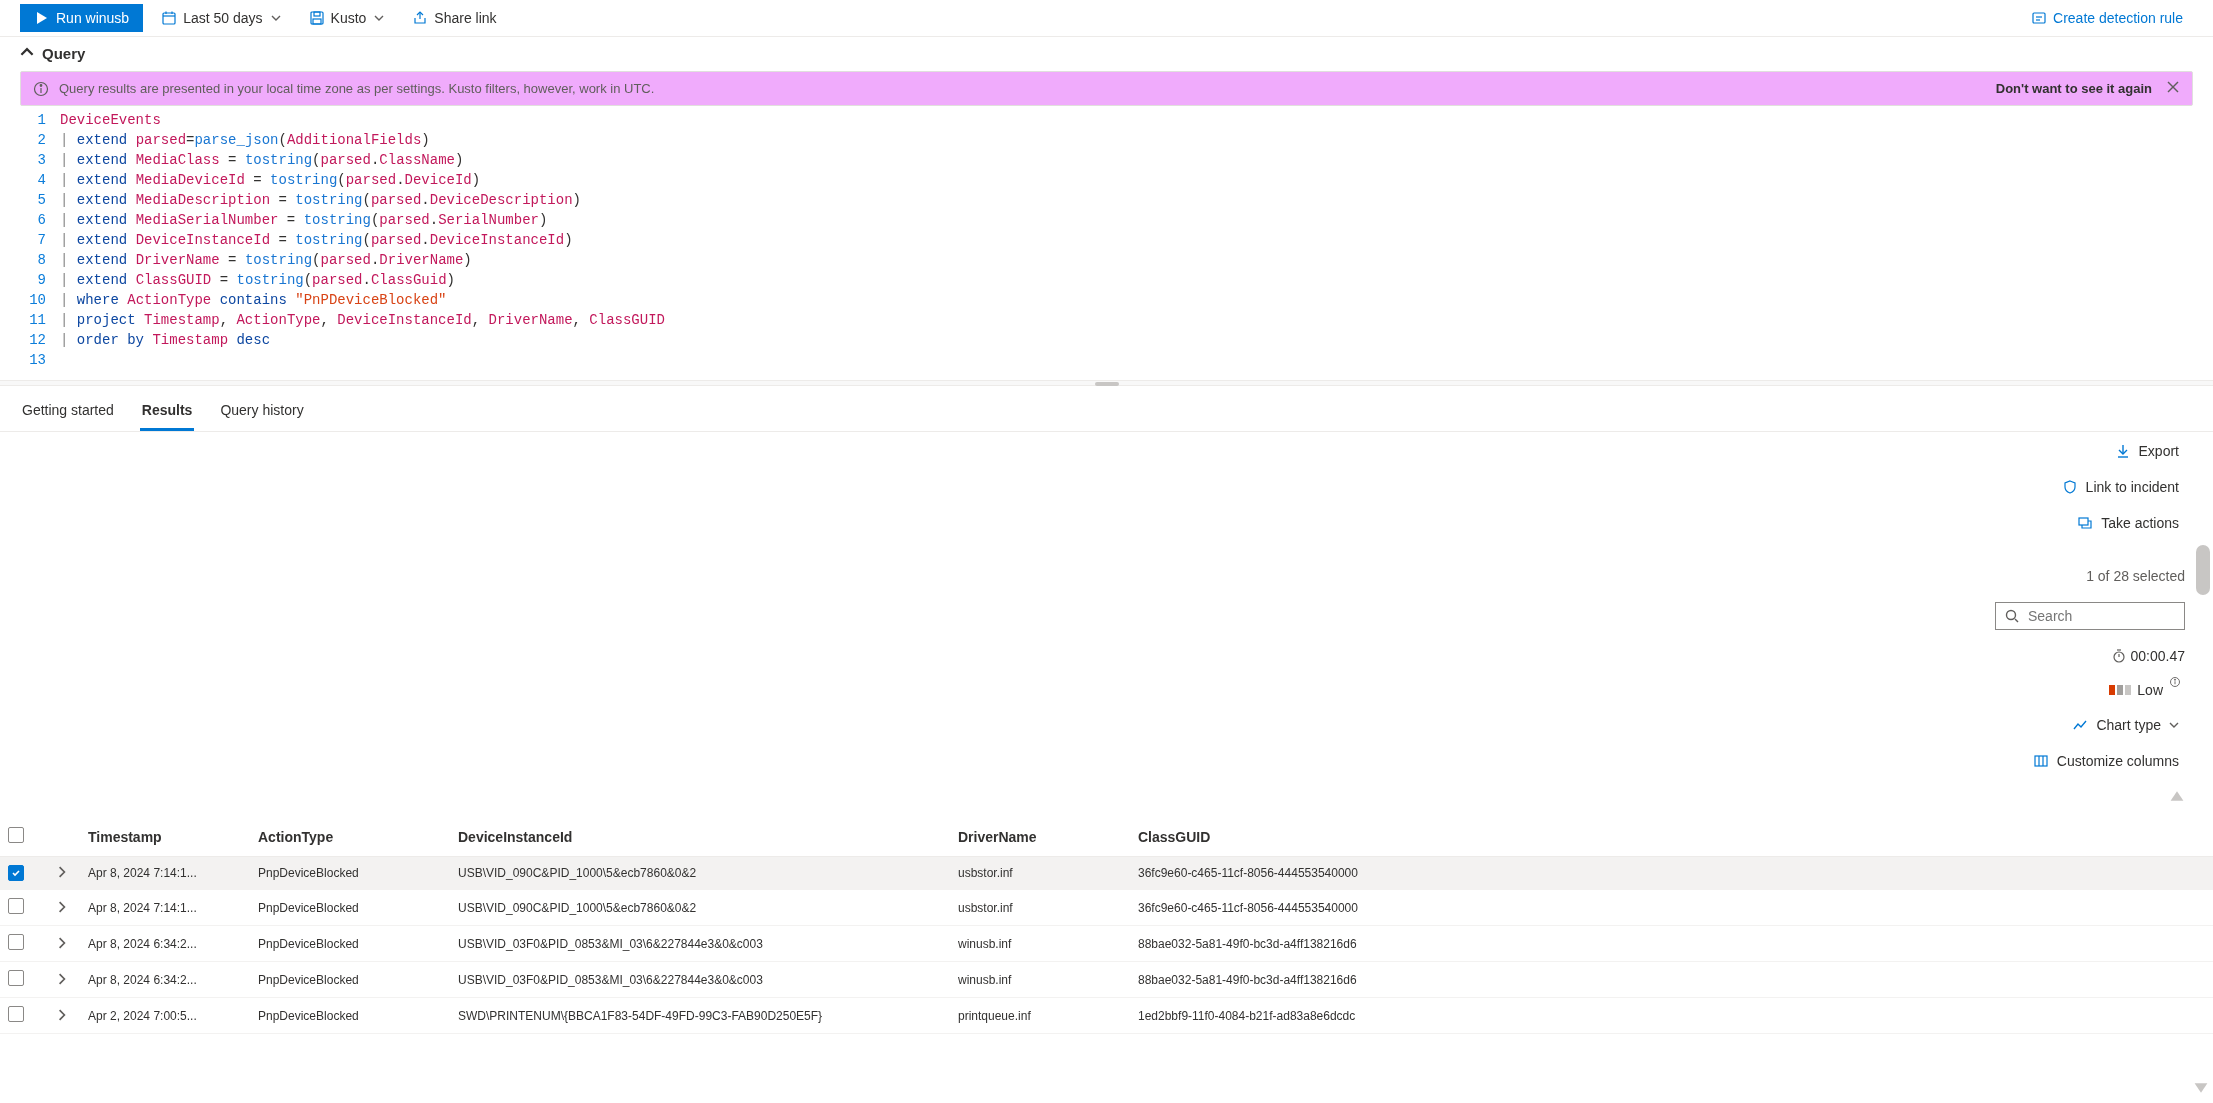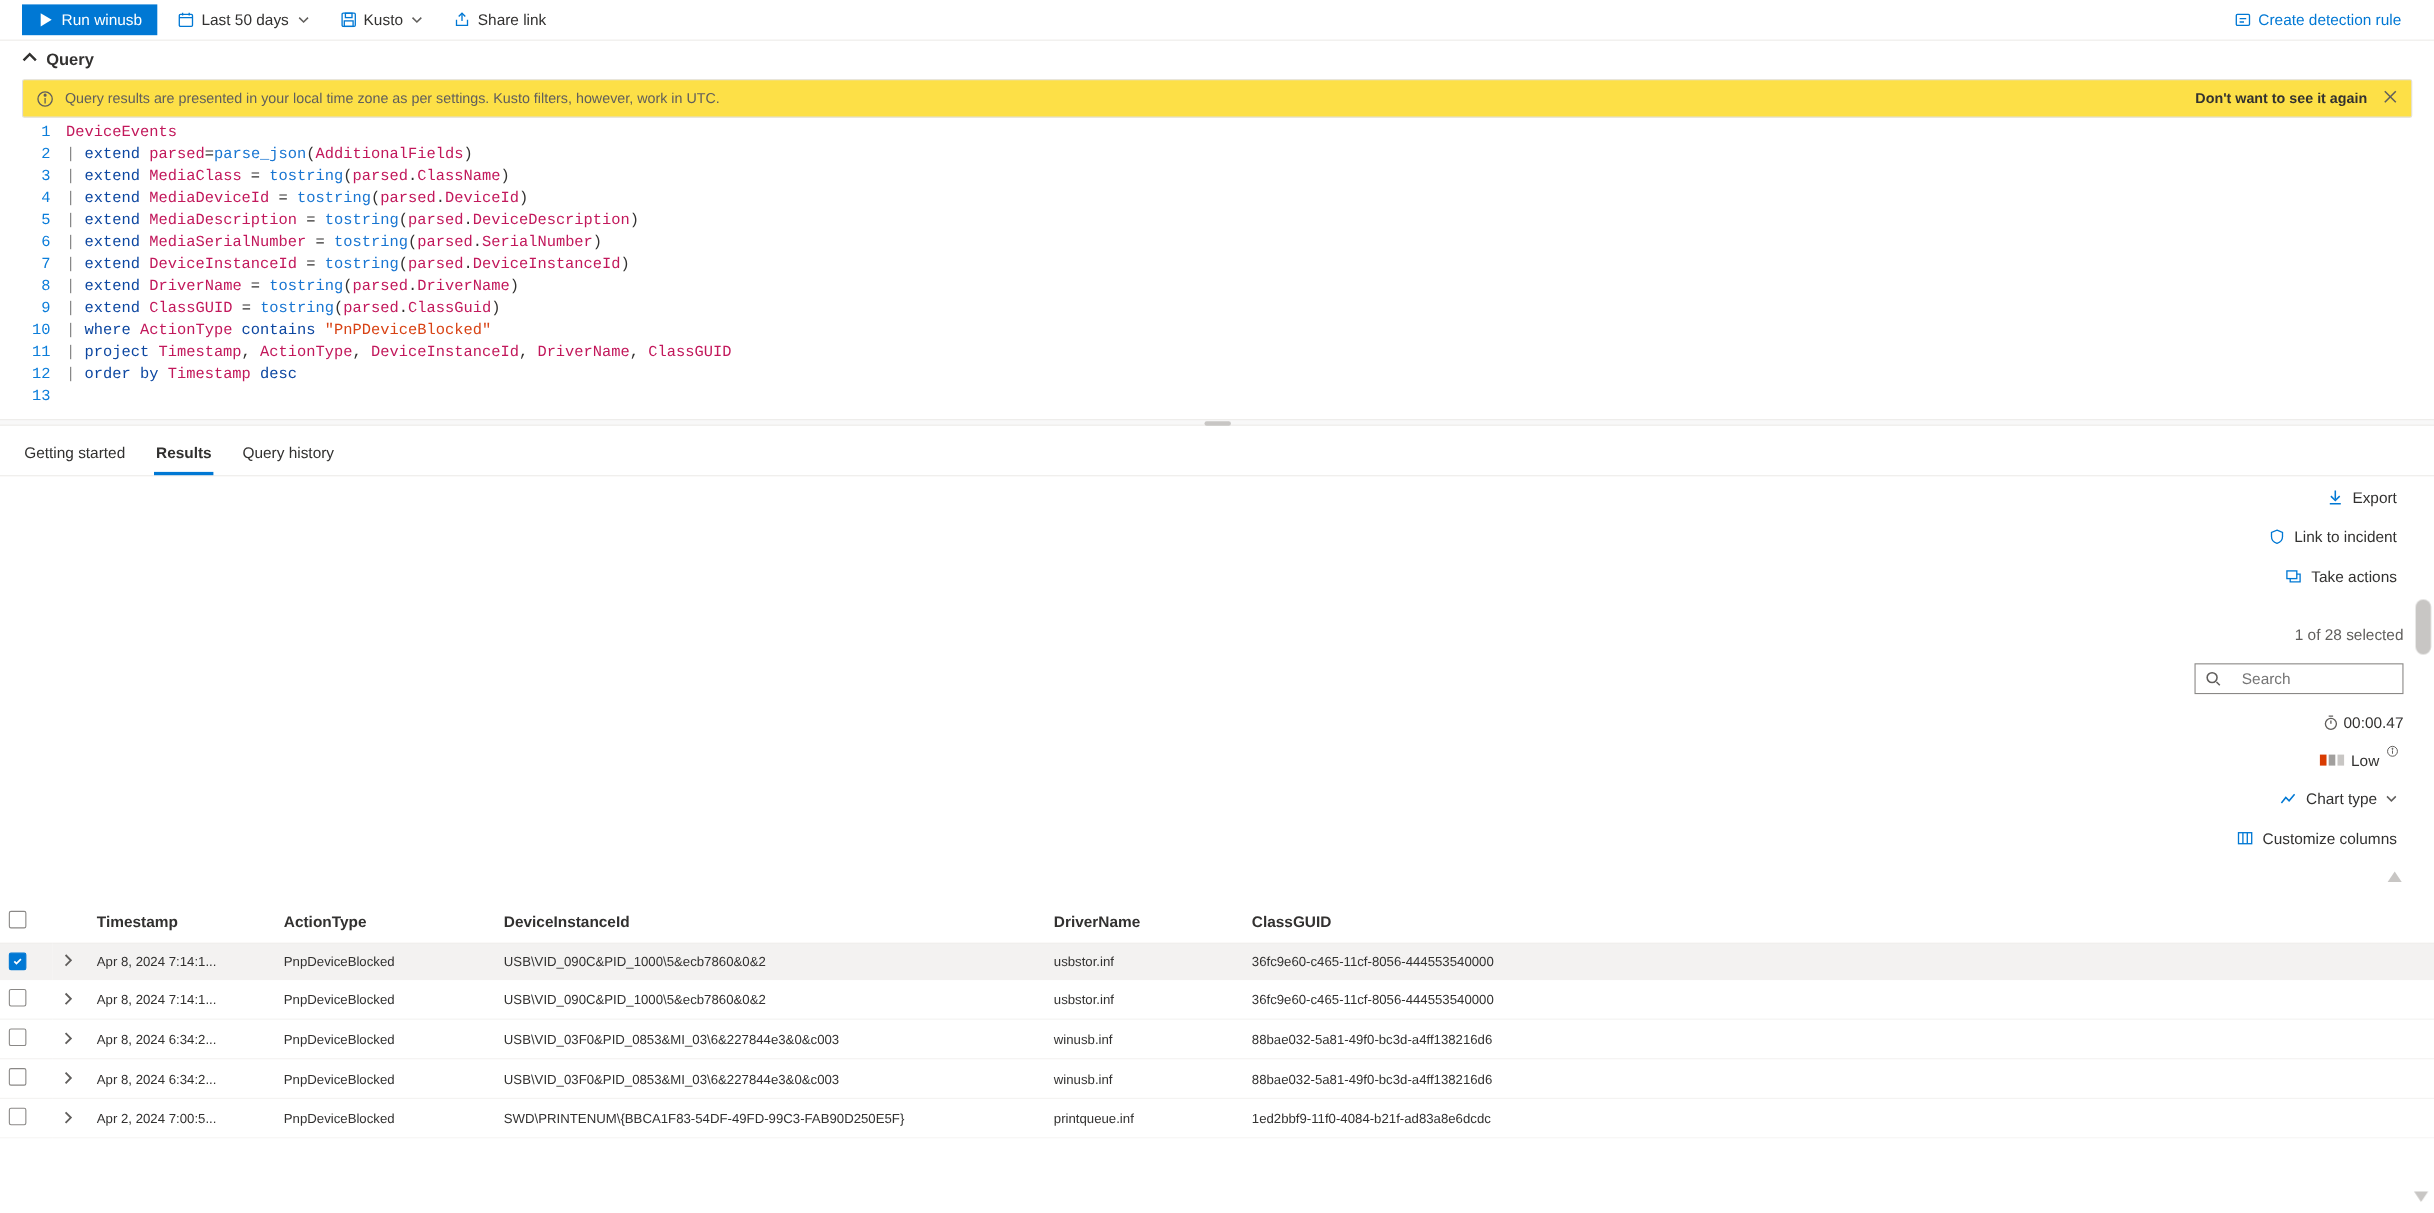--- a/index.html
+++ b/index.html
@@ -47,21 +47,21 @@
     display: flex;
     align-items: center;
     gap: 8px;
     padding: 8px 20px;
     font-weight: 600;
     font-size: 15px;
     border-bottom: 1px solid transparent;
   }
   .info-banner {
     margin: 0 20px;
-    background: #fde047;
+    background: #f0abfc;
     border: 1px solid #e1dfdd;
     border-radius: 2px;
     display: flex;
     align-items: center;
     padding: 8px 12px;
     gap: 10px;
     font-size: 13px;
     color: #605e5c;
   }
   .info-banner .banner-actions {
@@ -147,21 +147,21 @@
     cursor: pointer;
     font-size: 14px;
     color: #323130;
   }
   .results-bar .search-box {
     display: flex;
     align-items: center;
     border: 1px solid #8a8886;
     padding: 4px 8px;
     width: 190px;
-    gap: 16px;
+    gap: 6px;
   }
   .results-bar input {
     border: none;
     outline: none;
     font-size: 14px;
     width: 100%;
   }
   .sel-count { color: #605e5c; }
   .sev-bars { display:inline-flex; gap:2px; align-items:flex-end;}
   .sev-bars span { width:6px; height:10px; }

